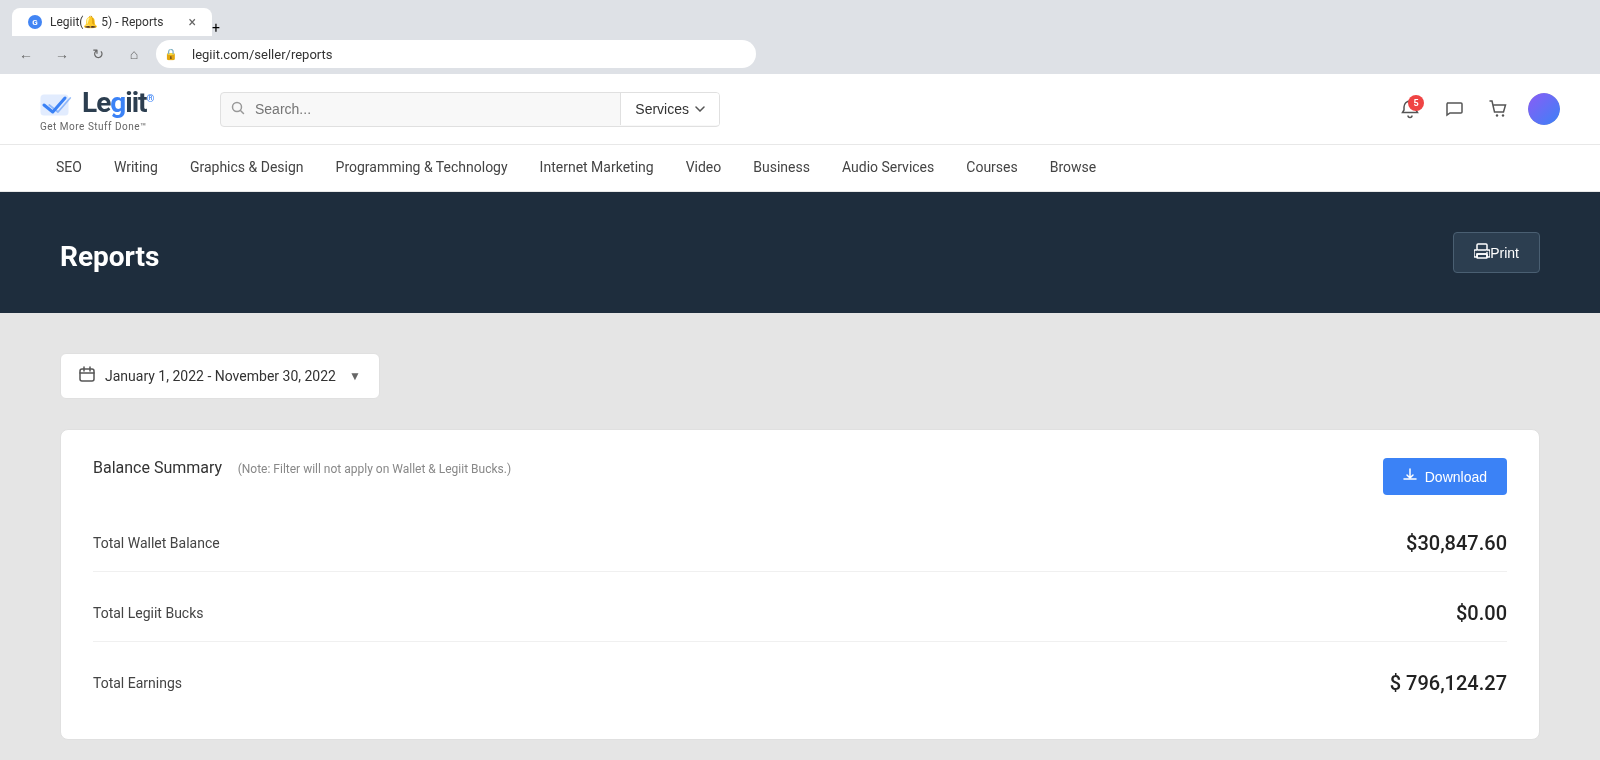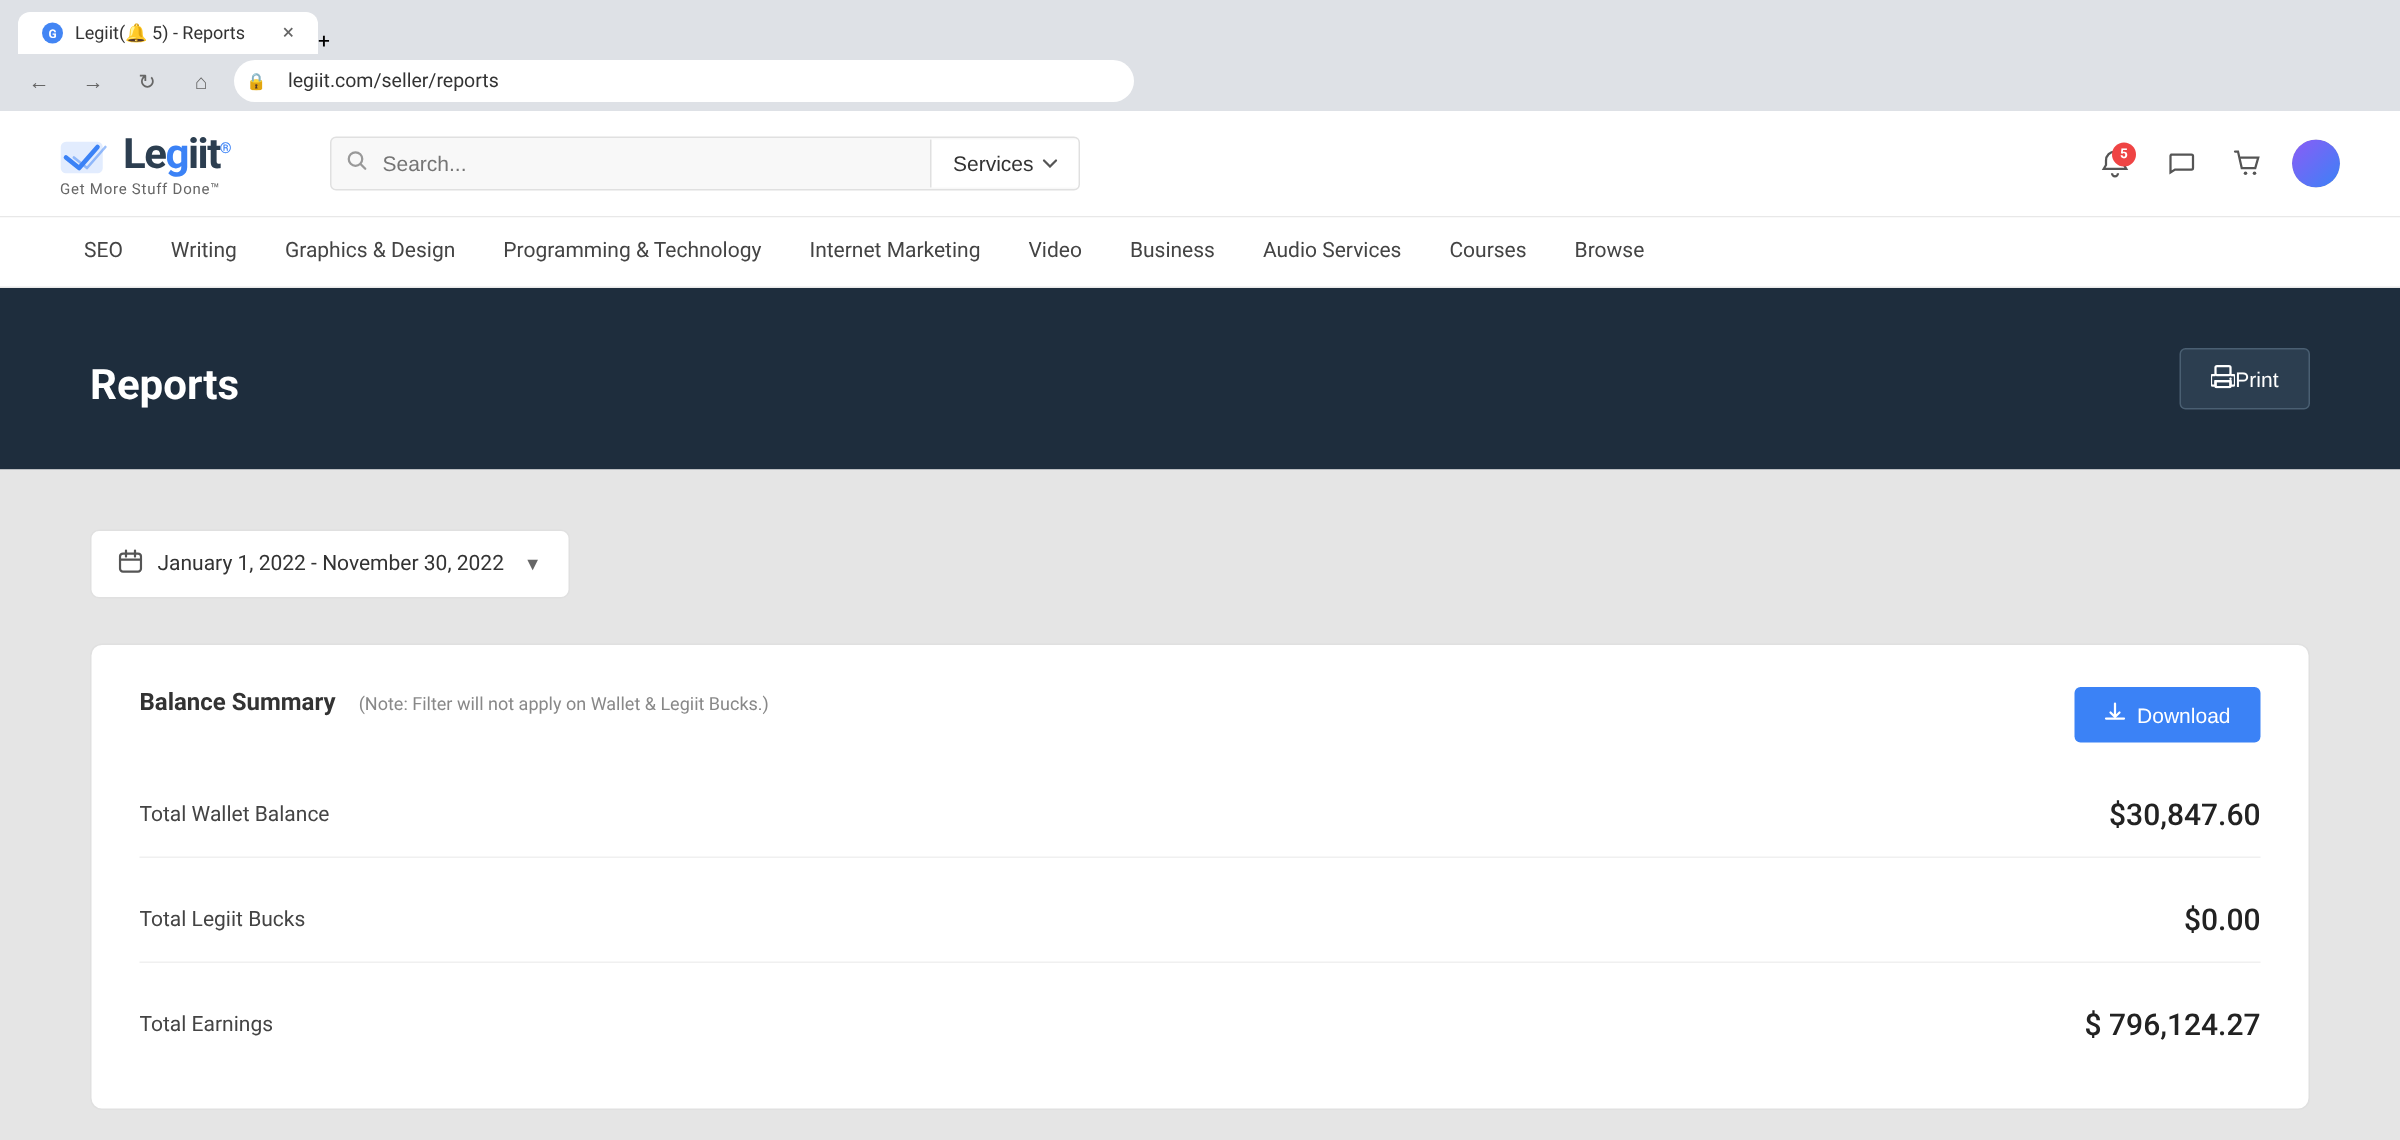--- a/index.html
+++ b/index.html
@@ -57,21 +57,21 @@
 
     
     .date-filter { background: #fff; border: 1px solid #e0e0e0; border-radius: 6px; padding: 12px 18px; display: inline-flex; align-items: center; gap: 10px; margin-bottom: 30px; cursor: pointer; min-width: 320px; }
     .date-filter-icon { color: #555; font-size: 16px; }
     .date-filter-text { font-size: 14px; color: #333; flex: 1; }
     .date-filter-arrow { color: #666; font-size: 12px; }
 
     
     .balance-card { background: #fff; border: 1px solid #e0e0e0; border-radius: 8px; padding: 28px 32px; }
     .card-header { display: flex; align-items: flex-start; justify-content: space-between; margin-bottom: 20px; }
-    .card-title { font-size: 16px; font-weight: 700; color: #333; }
+    .card-title { font-size: 16px; font-weight: 400; color: #333; }
     .card-note { font-size: 12px; color: #888; font-weight: 400; margin-left: 12px; }
     .download-btn { background: #3b82f6; color: #fff; border: none; border-radius: 4px; padding: 10px 20px; font-size: 14px; cursor: pointer; display: flex; align-items: center; gap: 8px; font-weight: 500; }
     .download-icon { font-size: 14px; }
 
     .balance-rows { display: flex; flex-direction: column; gap: 13px; }
     .balance-row { display: flex; align-items: center; justify-content: space-between; padding: 16px 0; border-bottom: 1px solid #f0f0f0; }
     .balance-row:last-child { border-bottom: none; }
     .balance-label { font-size: 14px; color: #444; }
     .balance-value { font-size: 20px; color: #222; font-weight: 500; }
 

